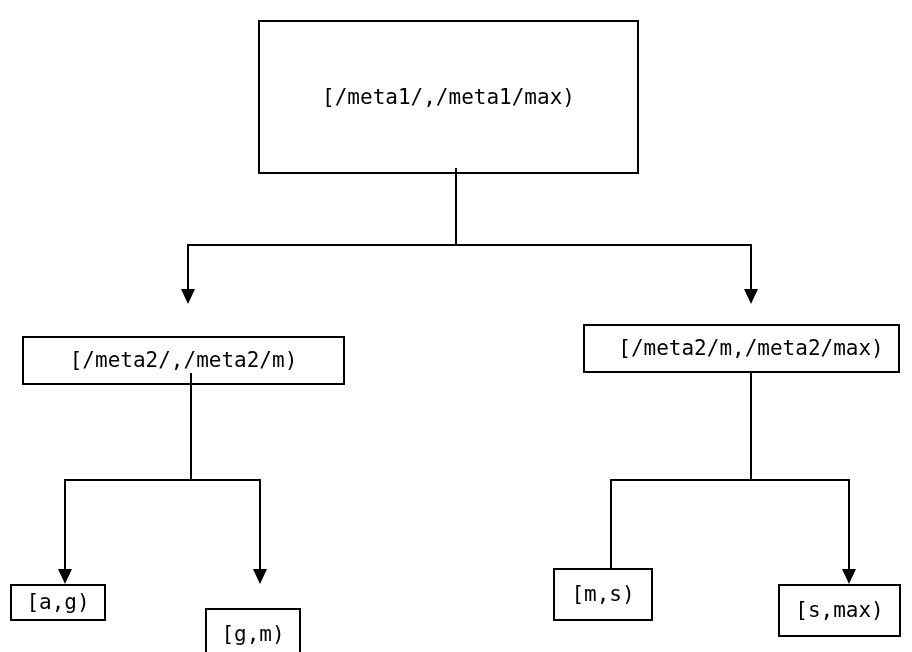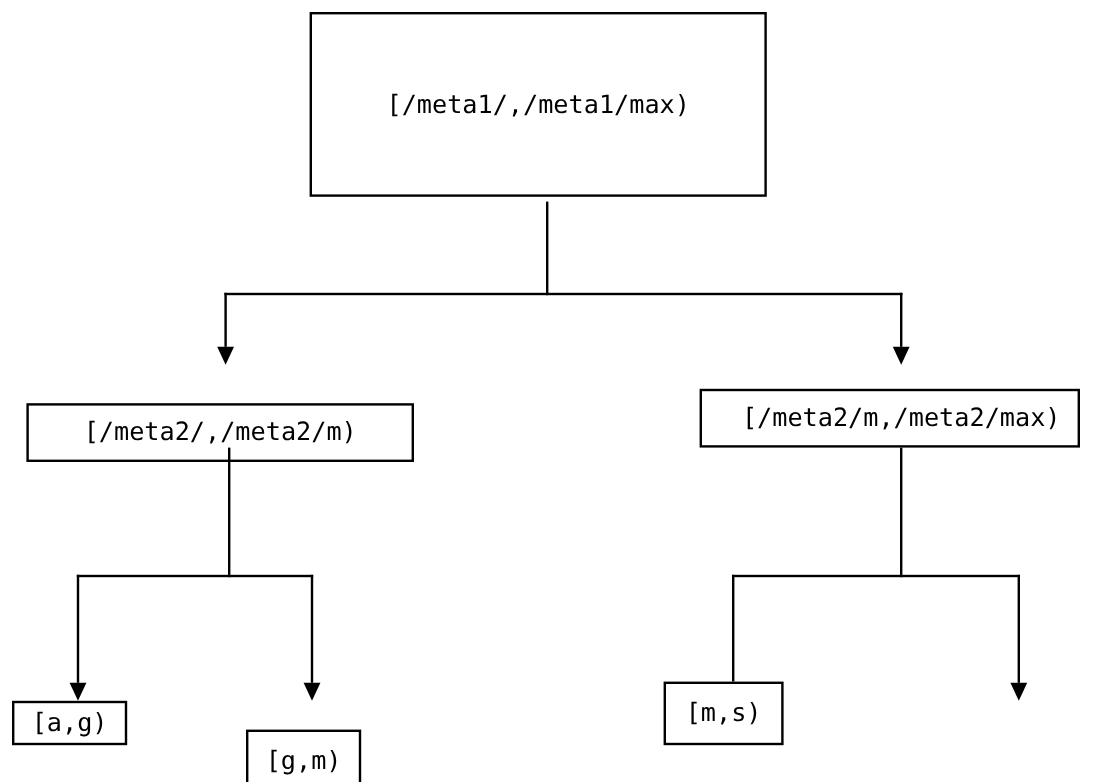--- a/index.html
+++ b/index.html
@@ -50,21 +50,21 @@
     border-left: 7px solid transparent;
     border-right: 7px solid transparent;
     border-top: 15px solid #000000;
   }
 </style>
 </head>
 <body>
 
 <div id="canvas">
 
-  <div class="node" style="left:258px; top:10px; width:381px; height:154px;">
+  <div class="node" style="left:258px; top:20px; width:381px; height:154px;">
     <span class="node-label">[/meta1/,/meta1/max)</span>
   </div>
 
   <div class="edge-v" style="left:455px; top:168px; height:78px;"></div>
 
   <div class="edge-h" style="left:187px; top:244px; width:565px;"></div>
 
   <div class="edge-v" style="left:187px; top:244px; height:45px;"></div>
   <div class="arrow" style="left:181px; top:289px;"></div>
 
@@ -102,14 +102,17 @@
   </div>
 
   <div class="node" style="left:205px; top:608px; width:96px; height:53px;">
     <span class="node-label">[g,m)</span>
   </div>
 
   <div class="node" style="left:553px; top:568px; width:100px; height:53px;">
     <span class="node-label">[m,s)</span>
   </div>
 
+  <div class="node" style="left:778px; top:584px; width:123px; height:53px;">
+    <span class="node-label">[s,max)</span>
+  </div>
 
 </div>
 
 </body></html>

